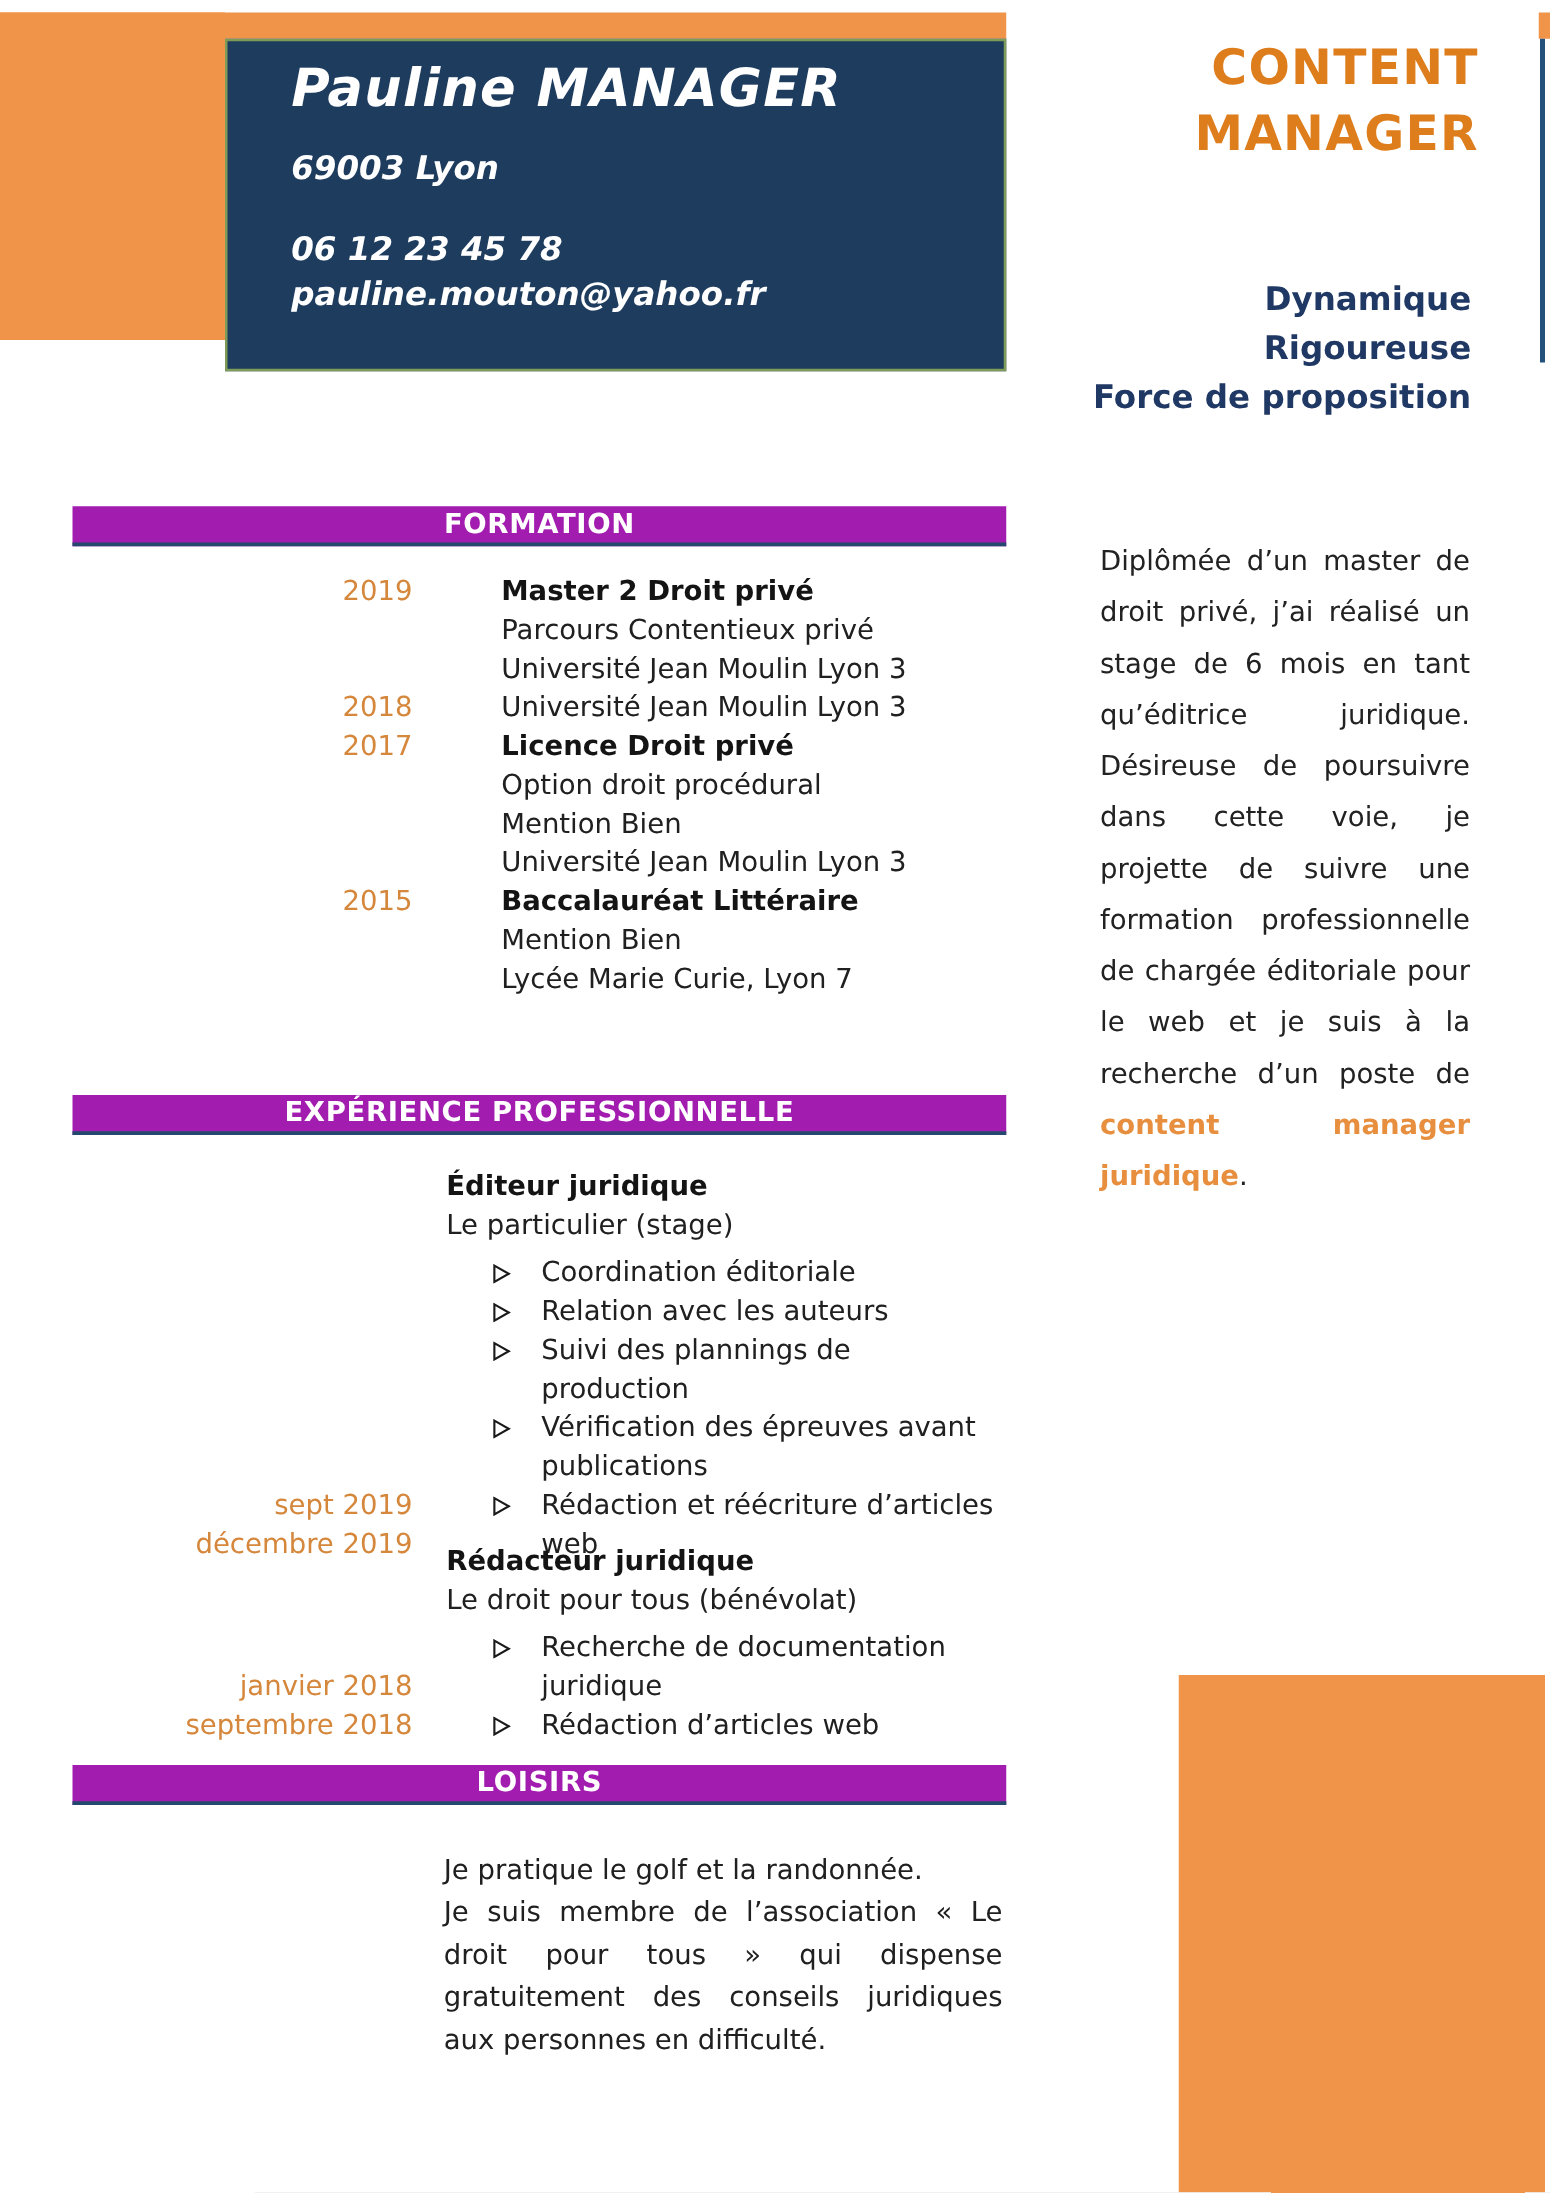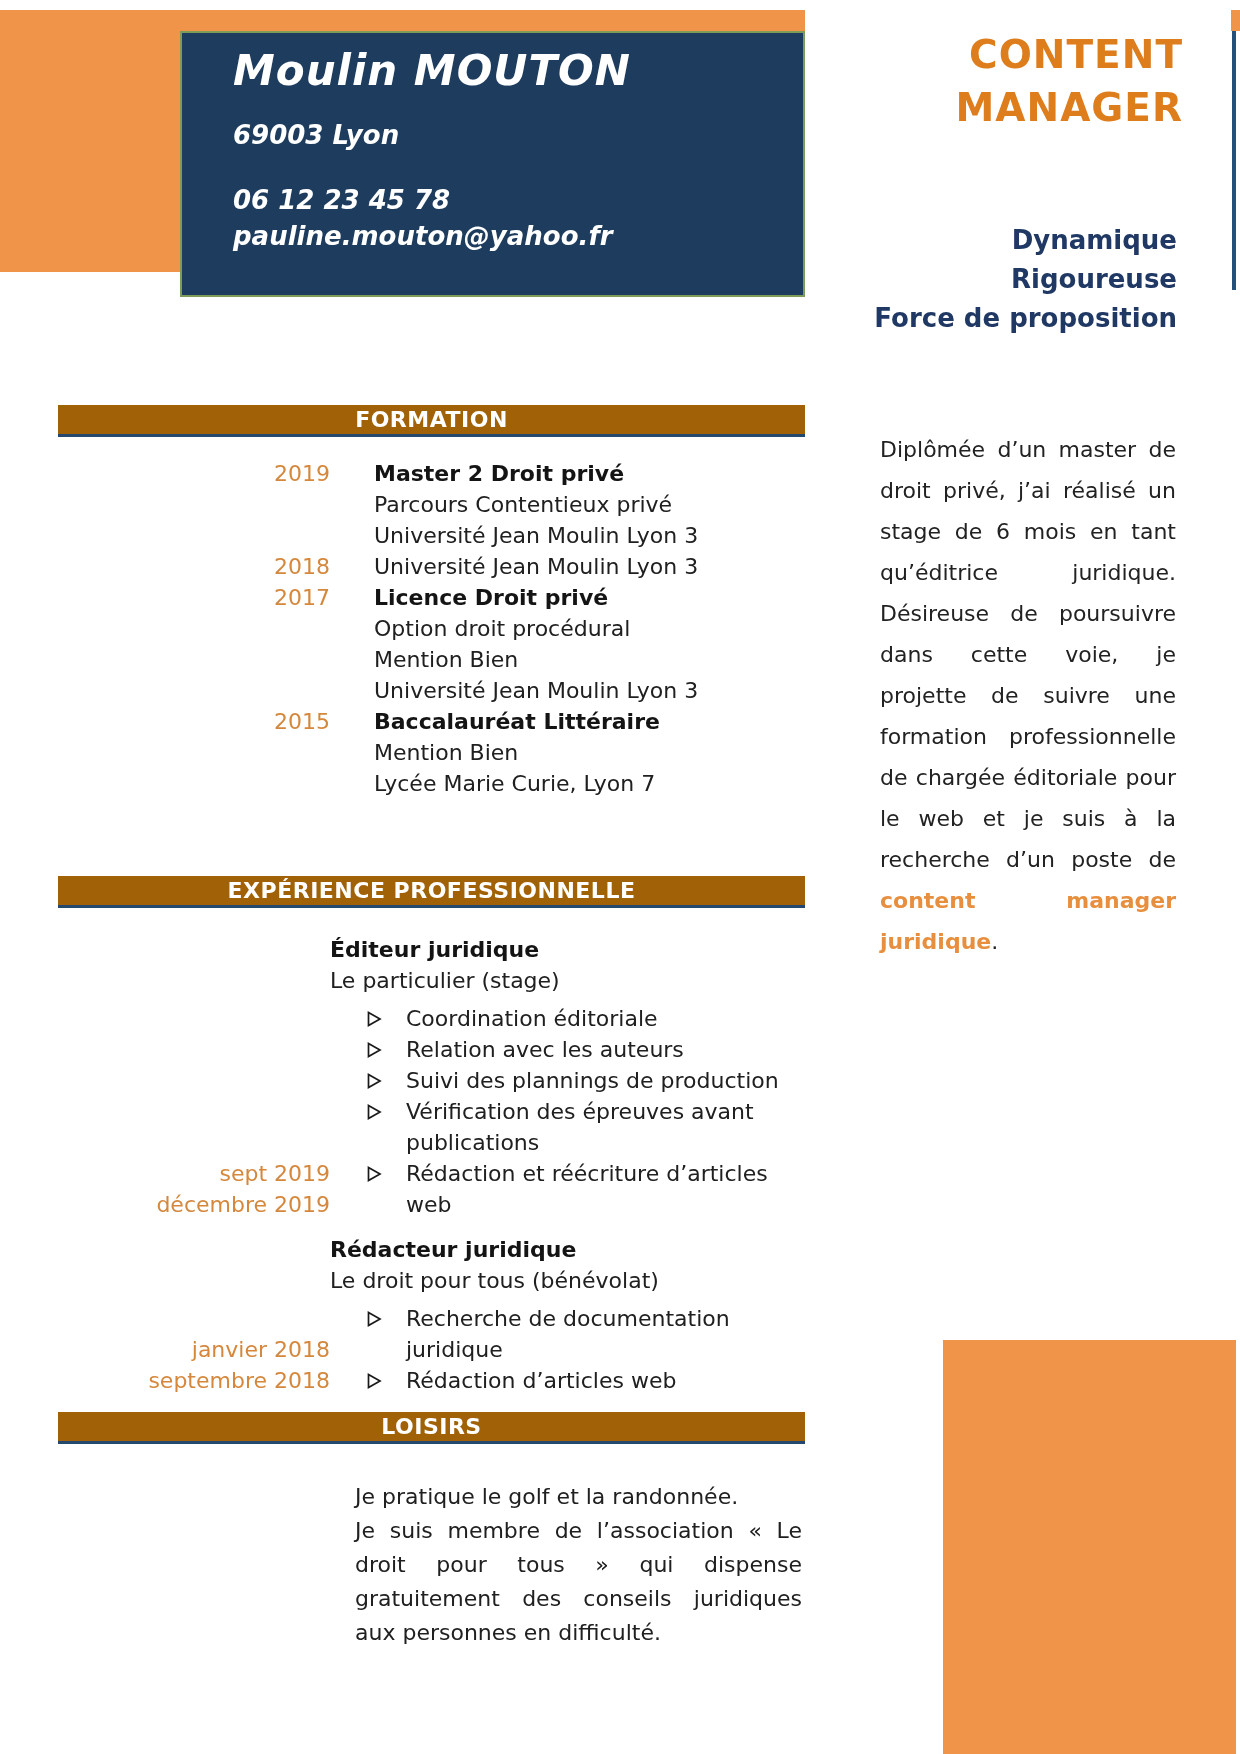--- a/index.html
+++ b/index.html
@@ -32,33 +32,33 @@
     color:#DE7D1C;font-weight:bold;font-size:39px;line-height:53px;letter-spacing:1px;
   }
   .traits{
     position:absolute;top:221px;right:63px;text-align:right;
     color:#1F3864;font-weight:bold;font-size:26px;line-height:39px;
   }
 
   
   .bar{
     position:absolute;left:58px;width:747px;height:29px;
-    background:#a16207;border-bottom:3px solid #24486E;
+    background:#a21caf;border-bottom:3px solid #24486E;
     display:flex;align-items:center;justify-content:center;
     color:#ffffff;font-weight:bold;font-size:22px;letter-spacing:.5px;
   }
   .bar-formation{top:405px;}
   .bar-exp{top:876px;}
   .bar-loisirs{top:1412px;}
 
   
   .flist{position:absolute;left:58px;top:458px;width:747px;font-size:22px;line-height:31px;color:#202020;}
   .frow{display:flex;gap:44px;}
   .ycol{width:272px;flex:none;text-align:right;color:#D5873C;}
-  .ccol{flex:1;min-width:0;}
+  .ccol{margin-left:27px;flex:1;min-width:0;}
   .t-bold{font-weight:bold;color:#141414;}
 
   
   .exp{position:absolute;left:58px;width:747px;display:flex;font-size:22px;line-height:31px;color:#202020;align-items:flex-end;}
   .exp1{top:934px;}
   .exp2{top:1234px;}
   .bullets{margin:7px 0 0 37px;}
   .b{display:flex;}
   .bi{width:39px;flex:none;}
   .bi svg{display:block;margin-top:8px;}
@@ -81,21 +81,21 @@
 
 <div class="page">
 
   <div class="band-top"></div>
   <div class="block-left"></div>
   <div class="edge-cap"></div>
   <div class="edge-line"></div>
   <div class="block-bottom"></div>
 
   <div class="header-box">
-    <div class="name">Moulin MOUTON</div>
+    <div class="name">Pauline MANAGER</div>
     <div class="addr">
       <div>69003 Lyon</div>
     </div>
     <div class="contact">
       <div>06 12 23 45 78</div>
       <div>pauline.mouton@yahoo.fr</div>
     </div>
   </div>
 
   <div class="job-title">

